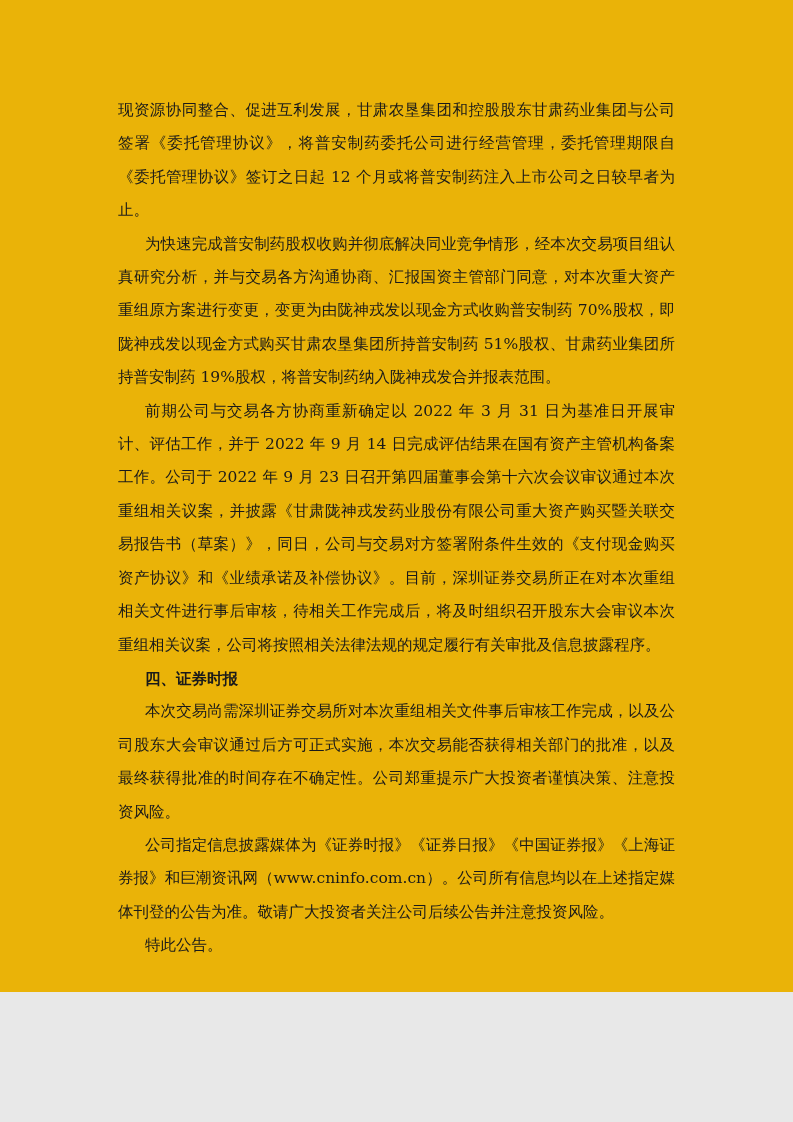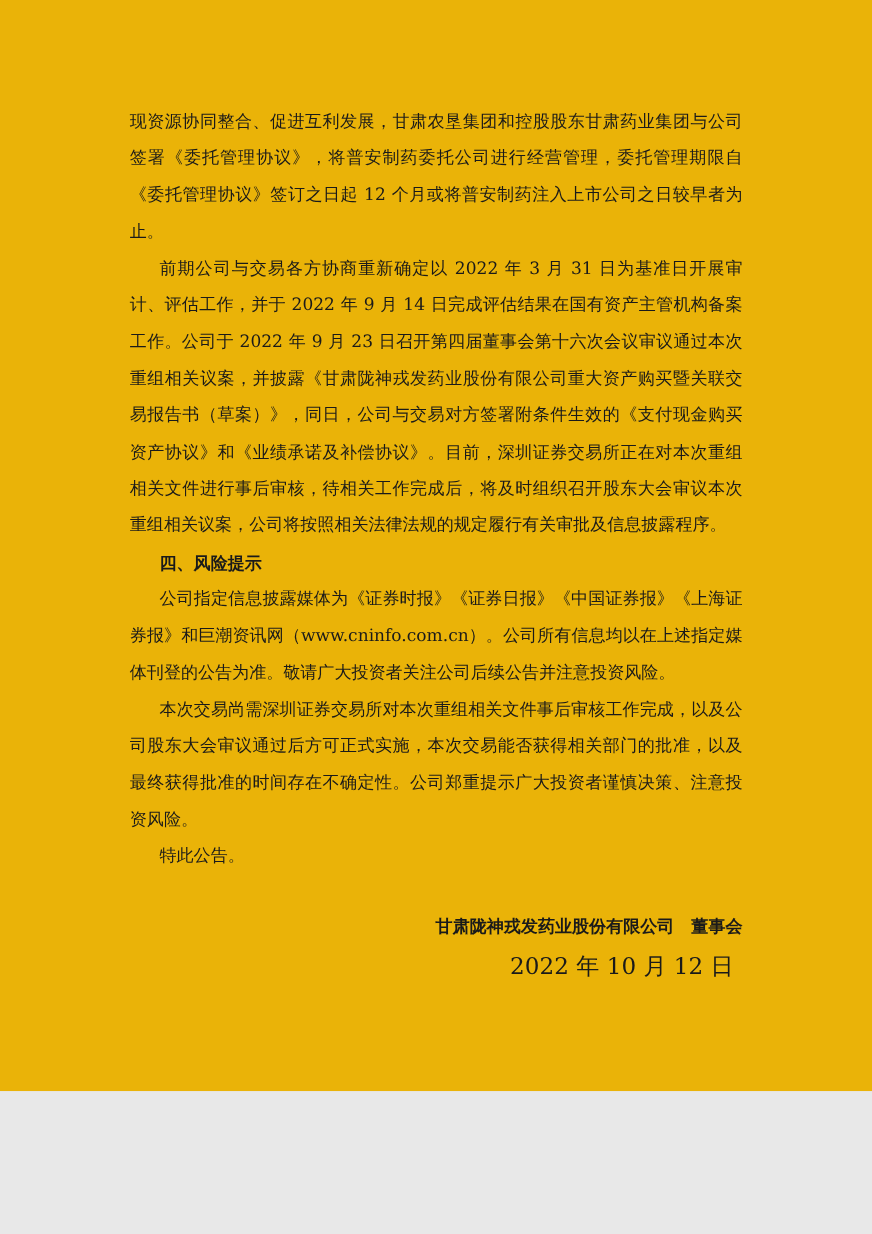--- a/index.html
+++ b/index.html
@@ -58,24 +58,25 @@
     line-height: 33.4px;
     text-align: right;
   }
 </style>
 </head>
 <body>
 
 <div class="page">
   <div class="content">
     <p class="para">现资源协同整合、促进互利发展，甘肃农垦集团和控股股东甘肃药业集团与公司签署《委托管理协议》，将普安制药委托公司进行经营管理，委托管理期限自《委托管理协议》签订之日起 12 个月或将普安制药注入上市公司之日较早者为止。</p>
+    <p class="para ind">为快速完成普安制药股权收购并彻底解决同业竞争情形，经本次交易项目组认真研究分析，并与交易各方沟通协商、汇报国资主管部门同意，对本次重大资产重组原方案进行变更，变更为由陇神戎发以现金方式收购普安制药 70%股权，即陇神戎发以现金方式购买甘肃农垦集团所持普安制药 51%股权、甘肃药业集团所持普安制药 19%股权，将普安制药纳入陇神戎发合并报表范围。</p>
     <p class="para ind">前期公司与交易各方协商重新确定以 2022 年 3 月 31 日为基准日开展审计、评估工作，并于 2022 年 9 月 14 日完成评估结果在国有资产主管机构备案工作。公司于 2022 年 9 月 23 日召开第四届董事会第十六次会议审议通过本次重组相关议案，并披露《甘肃陇神戎发药业股份有限公司重大资产购买暨关联交易报告书（草案）》，同日，公司与交易对方签署附条件生效的《支付现金购买资产协议》和《业绩承诺及补偿协议》。目前，深圳证券交易所正在对本次重组相关文件进行事后审核，待相关工作完成后，将及时组织召开股东大会审议本次重组相关议案，公司将按照相关法律法规的规定履行有关审批及信息披露程序。</p>
-    <h3 class="heading">四、风险提示</h3>
+    <h3 class="heading">四、证券时报</h3>
+    <p class="para ind">本次交易尚需深圳证券交易所对本次重组相关文件事后审核工作完成，以及公司股东大会审议通过后方可正式实施，本次交易能否获得相关部门的批准，以及最终获得批准的时间存在不确定性。公司郑重提示广大投资者谨慎决策、注意投资风险。</p>
     <p class="para ind">公司指定信息披露媒体为《证券时报》《证券日报》《中国证券报》《上海证券报》和巨潮资讯网（www.cninfo.com.cn）。公司所有信息均以在上述指定媒体刊登的公告为准。敬请广大投资者关注公司后续公告并注意投资风险。</p>
-    <p class="para ind">本次交易尚需深圳证券交易所对本次重组相关文件事后审核工作完成，以及公司股东大会审议通过后方可正式实施，本次交易能否获得相关部门的批准，以及最终获得批准的时间存在不确定性。公司郑重提示广大投资者谨慎决策、注意投资风险。</p>
     <p class="para ind">特此公告。</p>
 
     <div class="signature">
       <p class="sig-company">甘肃陇神戎发药业股份有限公司　董事会</p>
       <p class="sig-date">2022 年 10 月 12 日</p>
     </div>
   </div>
 </div>
 
 </body></html>

